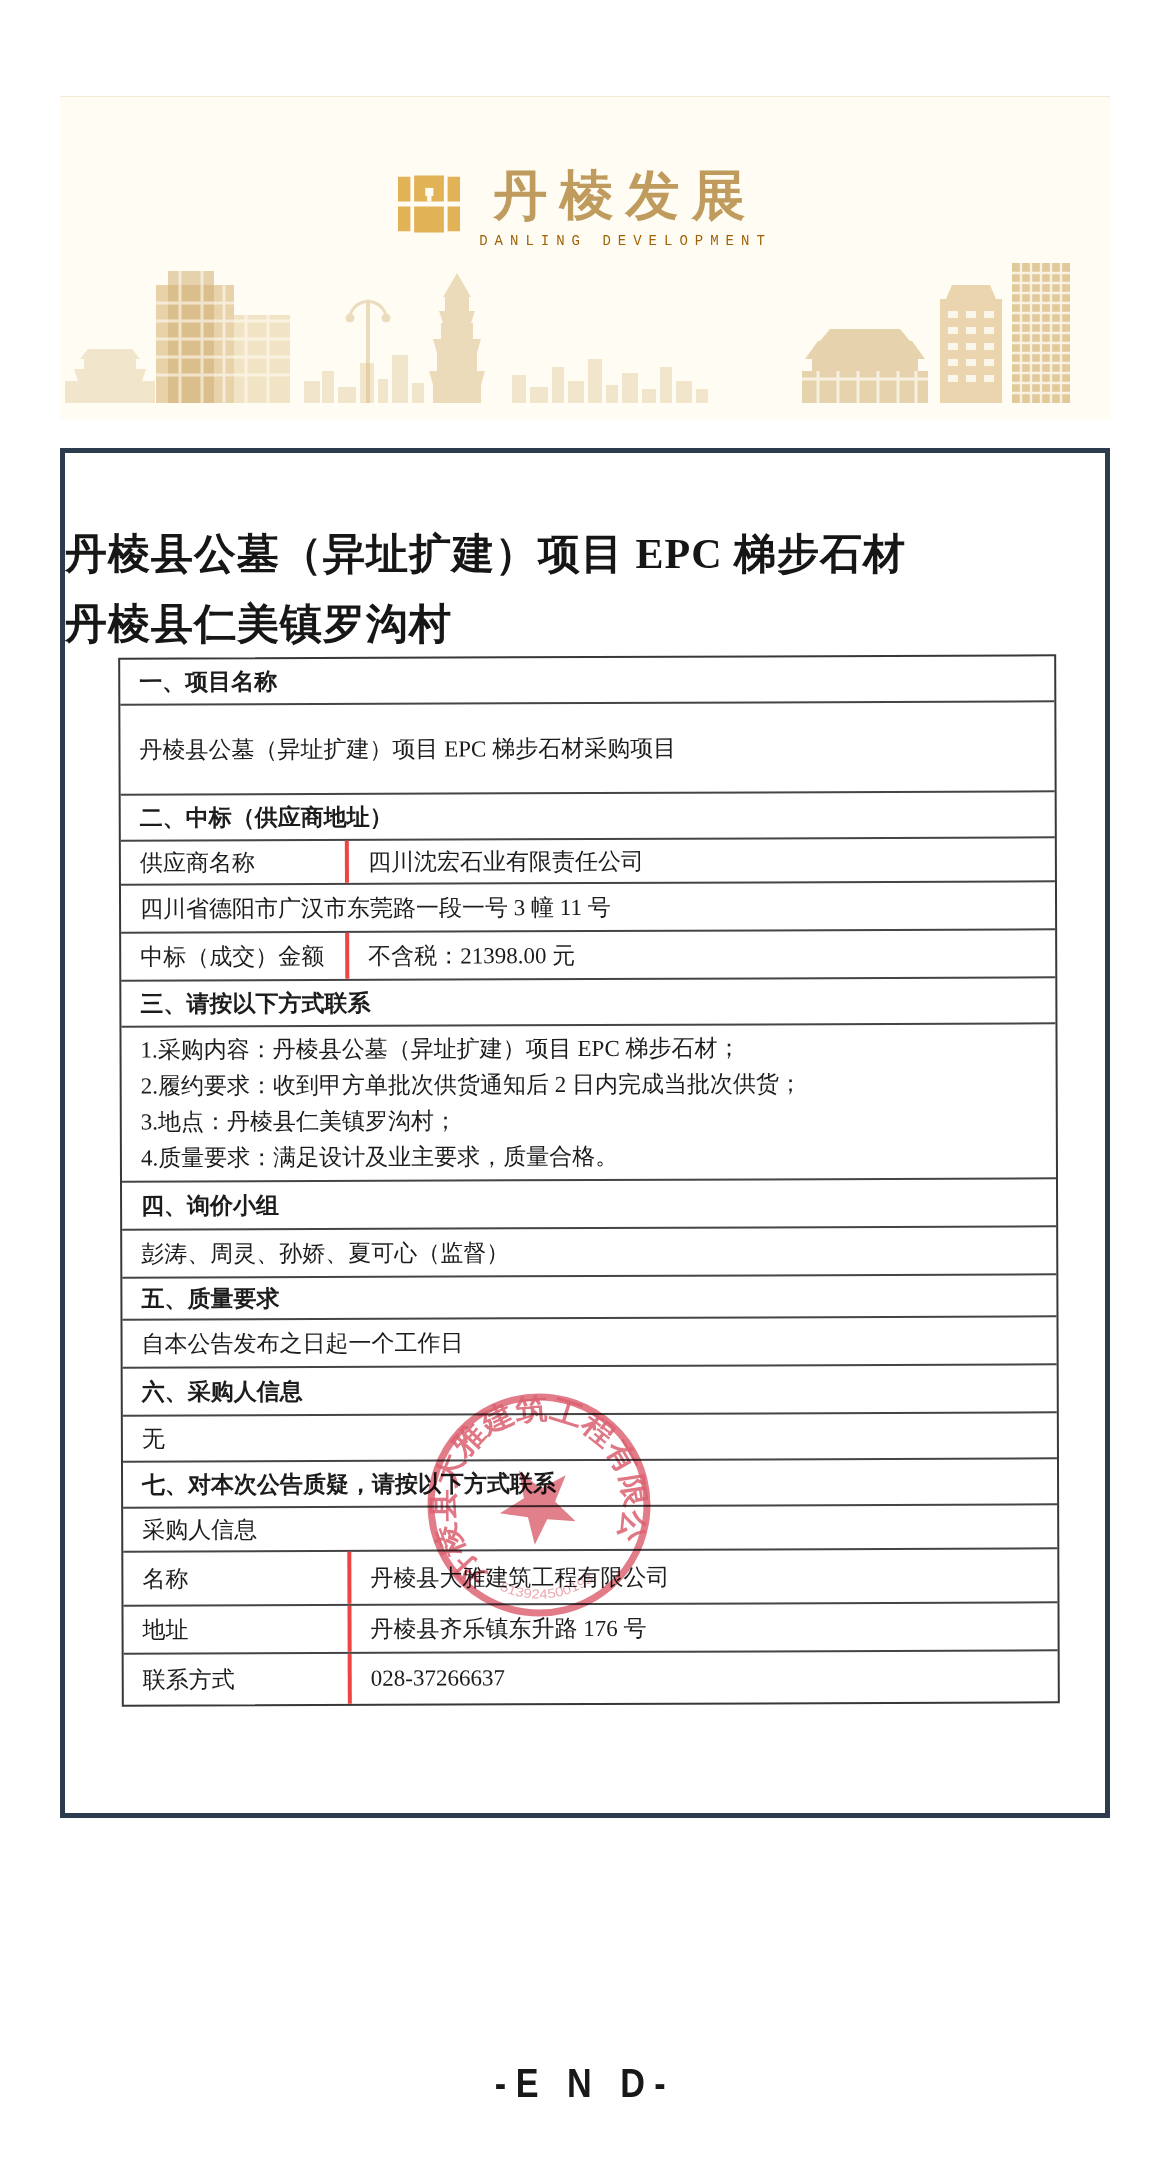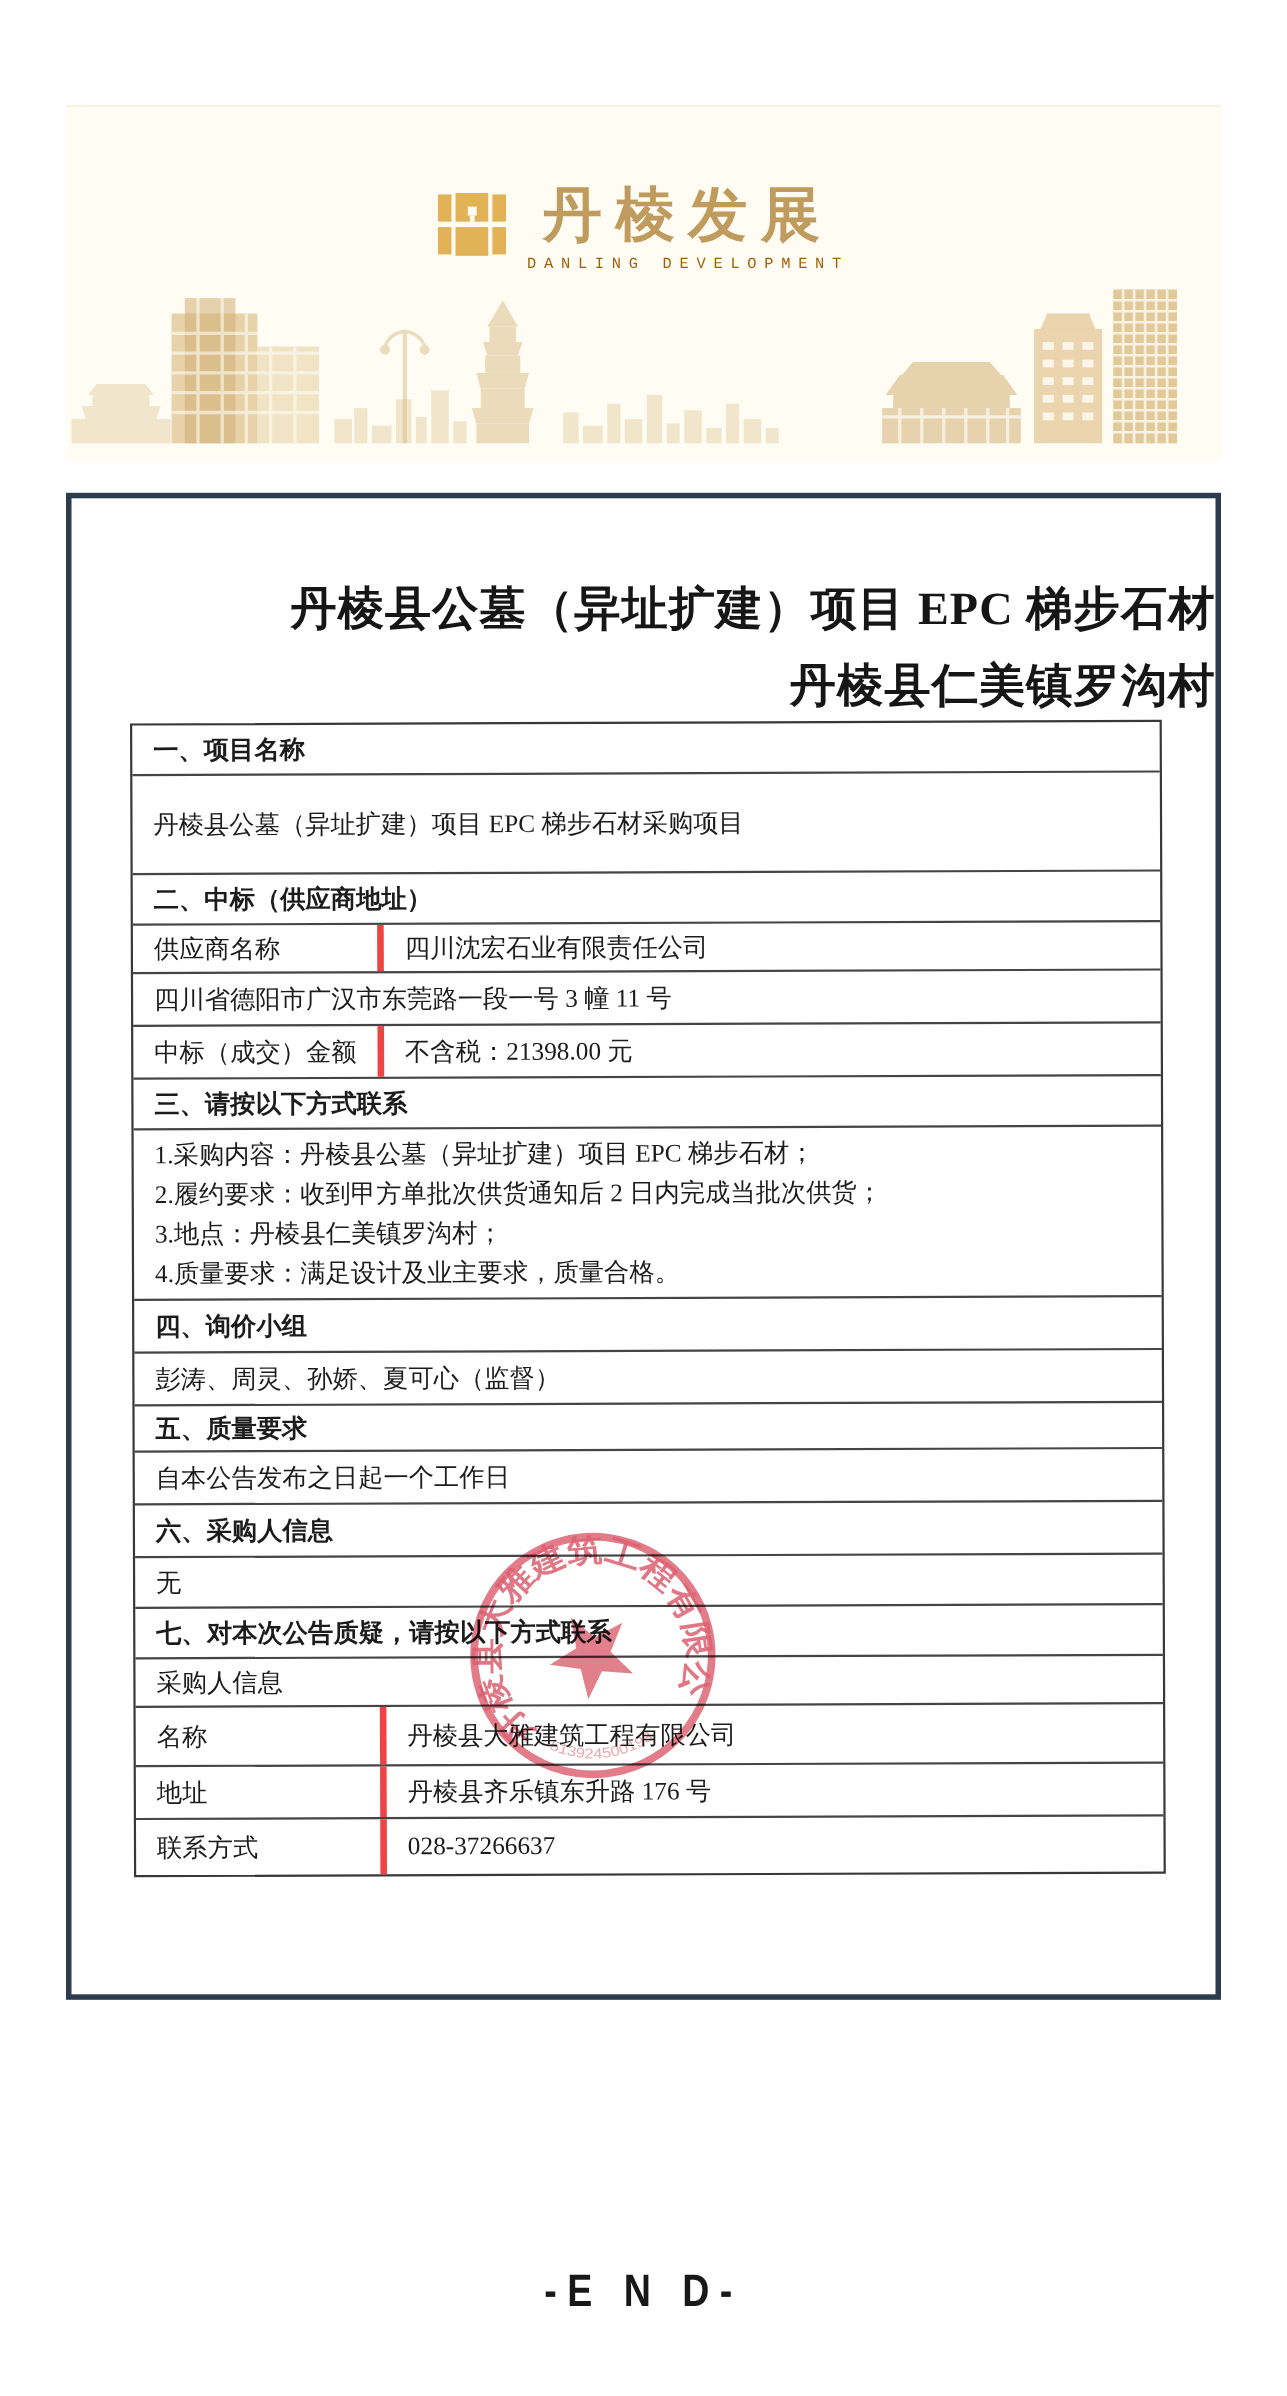--- a/index.html
+++ b/index.html
@@ -16,34 +16,34 @@
   .logo-icon{width:62px;height:66px;flex:0 0 auto;margin-top:4px;}
   .brand{display:flex;flex-direction:column;align-items:center;}
   .brand-zh{font-size:54px;font-weight:bold;letter-spacing:12px;color:#bf9c5e;
             line-height:58px;white-space:nowrap;}
   .brand-en{font-size:14px;letter-spacing:7px;color:#a16207;margin-top:8px;
             font-family:"Liberation Mono","DejaVu Sans Mono",monospace;white-space:nowrap;}
   .skyline{position:absolute;left:0;bottom:0;width:1050px;height:156px;display:block;}
   
   .frame{position:absolute;left:60px;top:448px;width:1040px;height:1360px;
          border:5px solid #2c3b4d;background:#ffffff;}
-  .doc-title{position:absolute;left:0;right:0;top:66px;text-align:right;
+  .doc-title{position:absolute;left:0;right:0;top:66px;text-align:left;
              font-size:42px;font-weight:bold;line-height:70px;color:#161616;
              letter-spacing:1px;}
   
   .tbl{position:absolute;left:55px;top:203px;width:934px;
        border:2px solid #383838;background:#fff;transform:rotate(-0.2deg);}
   .row{border-bottom:2px solid #454545;display:flex;align-items:center;
        font-size:23px;box-sizing:border-box;}
   .row:last-child{border-bottom:none;}
   .row.hdr{font-family:"Liberation Sans","DejaVu Sans",sans-serif;
            font-weight:bold;font-size:23px;}
   .cell{padding-left:19px;box-sizing:border-box;}
   .pair{align-items:stretch;}
-  .pair .label{width:228px;flex:0 0 auto;border-right:6px solid #ef4444;
+  .pair .label{width:228px;flex:0 0 auto;border-right:4px solid #ef4444;
                display:flex;align-items:center;}
   .pair .value{flex:1;display:flex;align-items:center;}
   .lines-row{flex-direction:column;align-items:flex-start;justify-content:center;
              padding:6px 0 6px 0;}
   .lines-row .line{line-height:36px;padding-left:19px;}
   
   .stamp{position:absolute;left:344px;top:922px;width:260px;height:260px;
          mix-blend-mode:multiply;opacity:.88;}
   
   .end-label{position:absolute;left:0;right:0;top:2062px;text-align:center;

